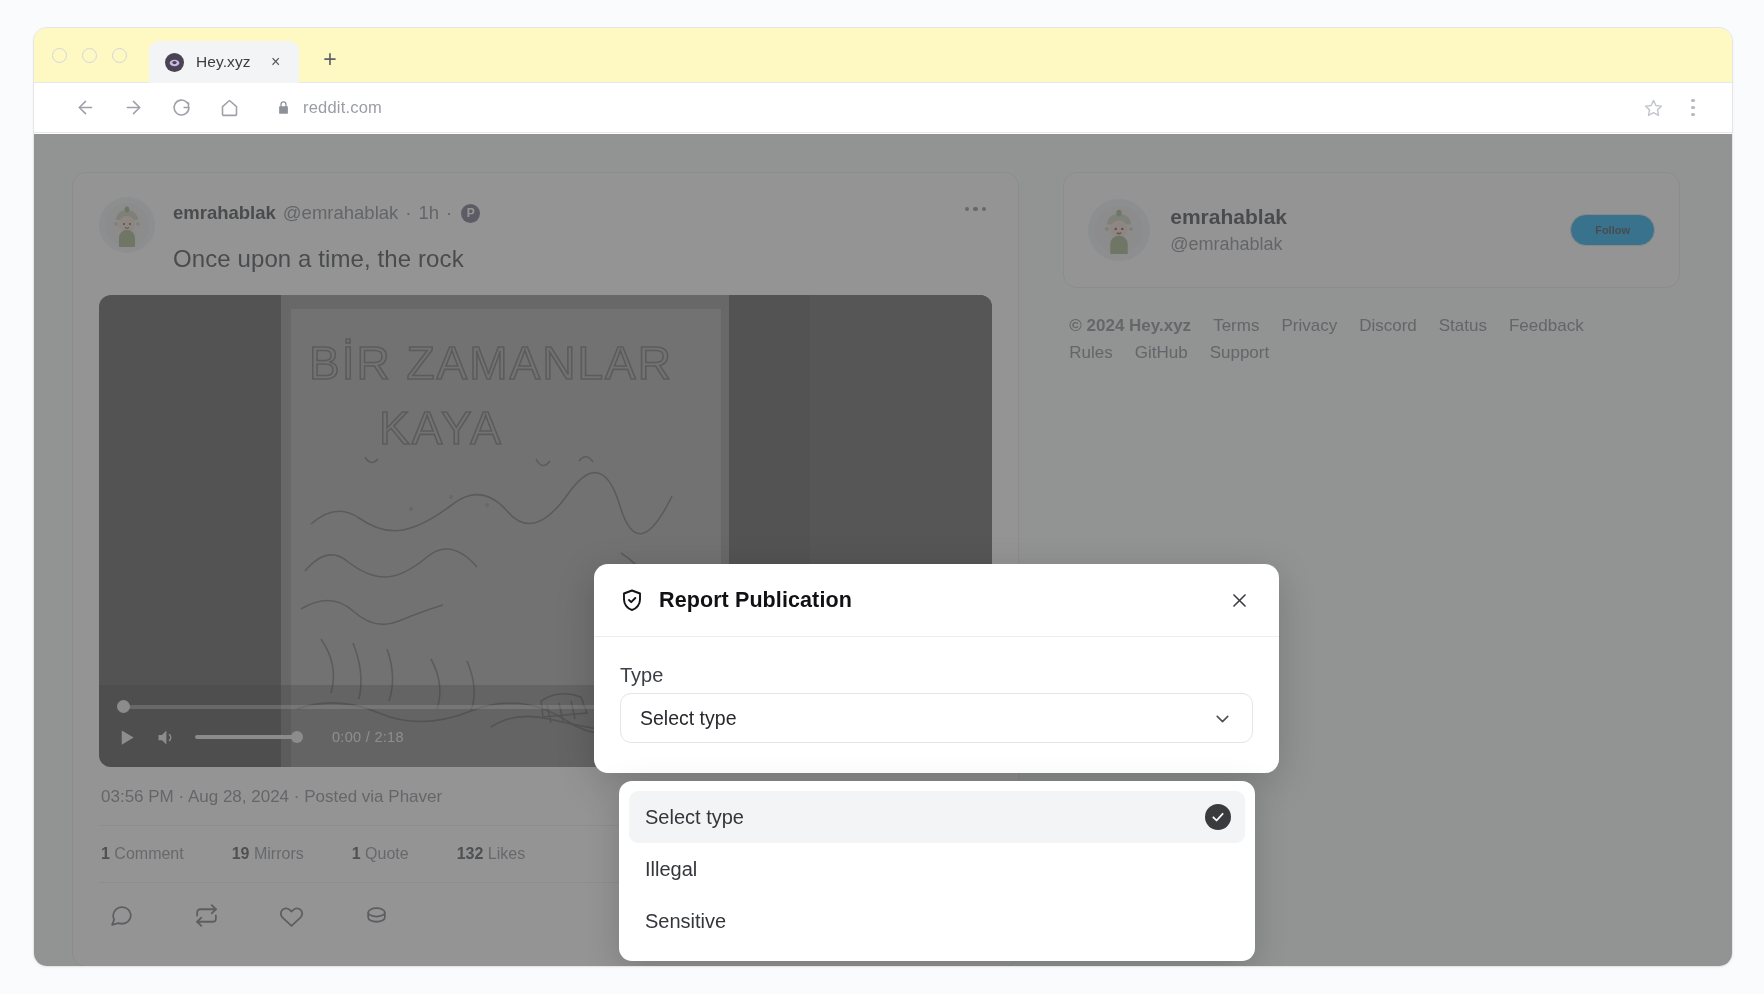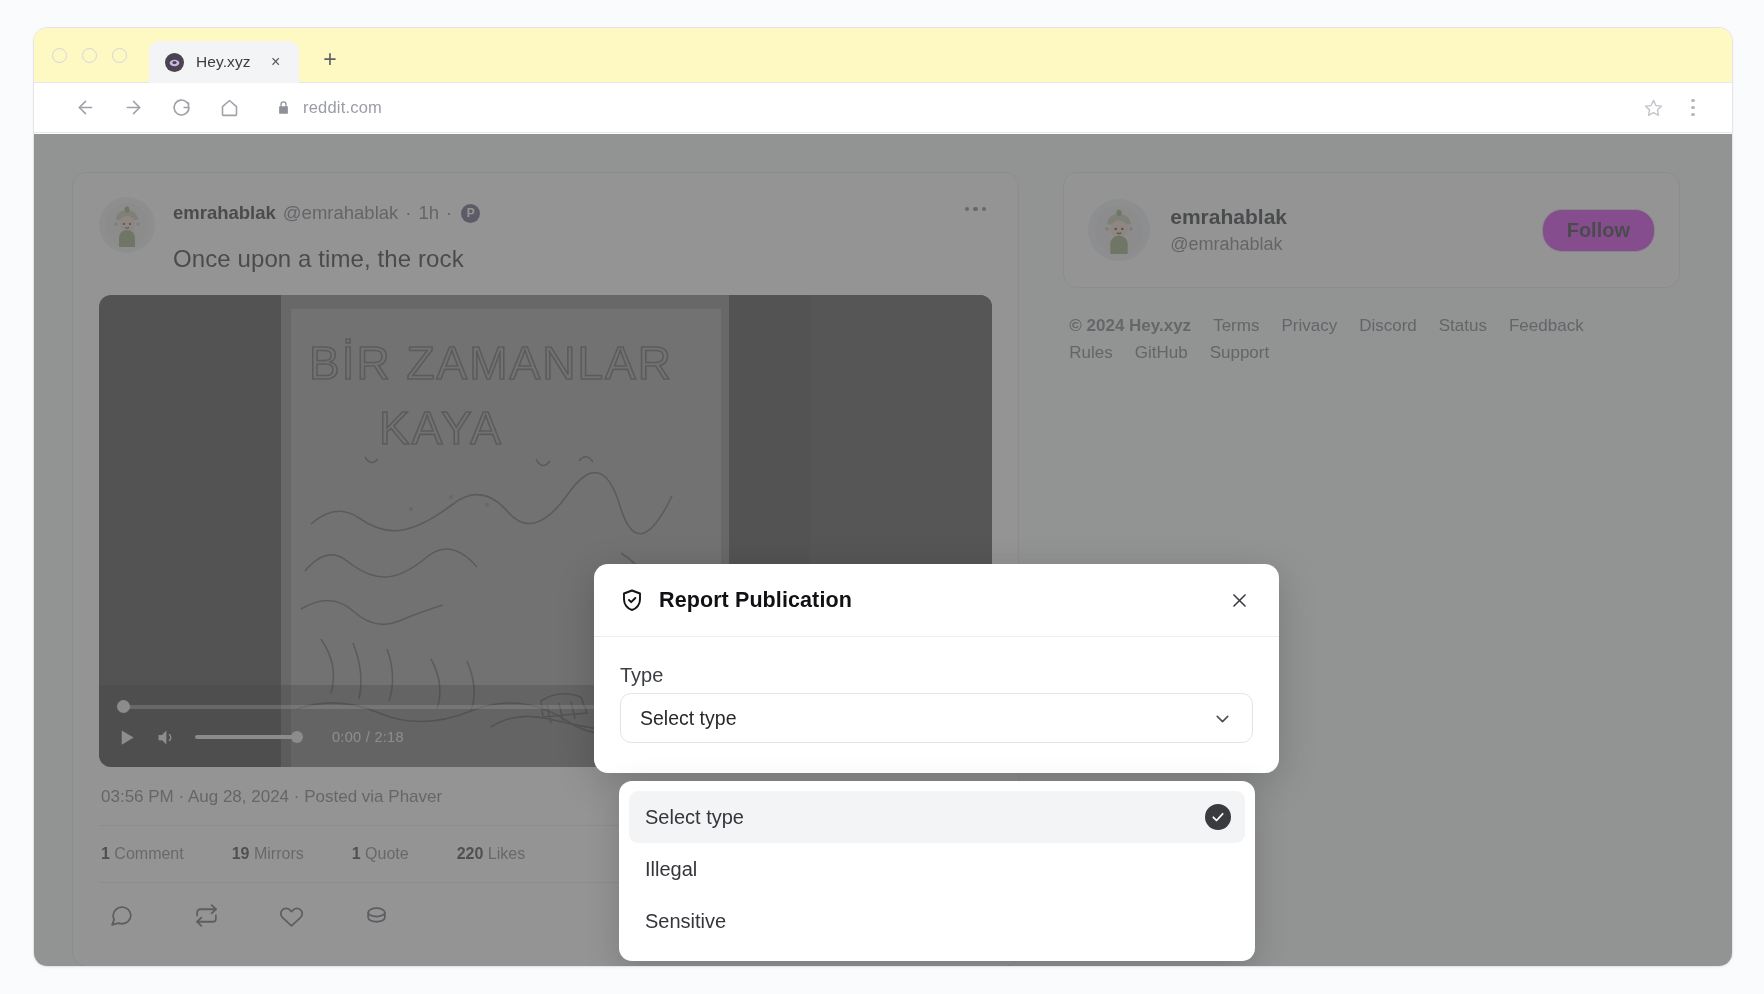--- a/index.html
+++ b/index.html
@@ -177,22 +177,22 @@
   .profile-card{
     background:#fff; border:1px solid #e9eaee; border-radius:14px;
     padding:26px 24px;
     display:flex; align-items:center; gap:20px;
   }
   .prof-names{ flex:1; }
   .prof-name{ font-size:21px; font-weight:700; color:#3c3f45; }
   .prof-handle{ font-size:18px; color:#82858c; margin-top:5px; }
   .follow-btn{
     border:1px solid #dcdee3; border-radius:20px;
-    padding:9px 24px; font-size:20px; font-weight:700; color:#3c3f45;
-    background:#d946ef;
+    padding:9px 24px; font-size:11px; font-weight:700; color:#3c3f45;
+    background:#0ea5e9;
   }
   .footer-links{
     margin-top:28px; padding:0 6px;
     font-size:17px; color:#82858c;
     display:flex; flex-wrap:wrap; gap:7px 22px;
     max-width:560px;
   }
   .footer-links .copy{ font-weight:700; color:#86898f; }
   .footer-links a{ color:#82858c; text-decoration:none; }
 
@@ -411,21 +411,21 @@
             </div>
           </div>
         </div>
 
         <div class="posted">03:56 PM · Aug 28, 2024 · Posted via Phaver</div>
         <div class="divider"></div>
         <div class="stats">
           <span><b>1</b> <span>Comment</span></span>
           <span><b>19</b> <span>Mirrors</span></span>
           <span><b>1</b> <span>Quote</span></span>
-          <span><b>220</b> <span>Likes</span></span>
+          <span><b>132</b> <span>Likes</span></span>
         </div>
         <div class="divider"></div>
         <div class="actions">
           <span>
             <svg width="25" height="25" viewBox="0 0 24 24" fill="none" stroke="currentColor" stroke-width="1.7" stroke-linejoin="round">
                 <path d="M21 11.5a8.4 8.4 0 0 1-9 8.4 9.3 9.3 0 0 1-3.2-.5L3 21l1.9-5a8.2 8.2 0 0 1-.9-3.7A8.4 8.4 0 0 1 12.3 4h.5A8.4 8.4 0 0 1 21 11.5z"></path>
               </svg>
           </span>
           <span>
             <svg width="25" height="25" viewBox="0 0 24 24" fill="none" stroke="currentColor" stroke-width="1.7" stroke-linecap="round" stroke-linejoin="round">

